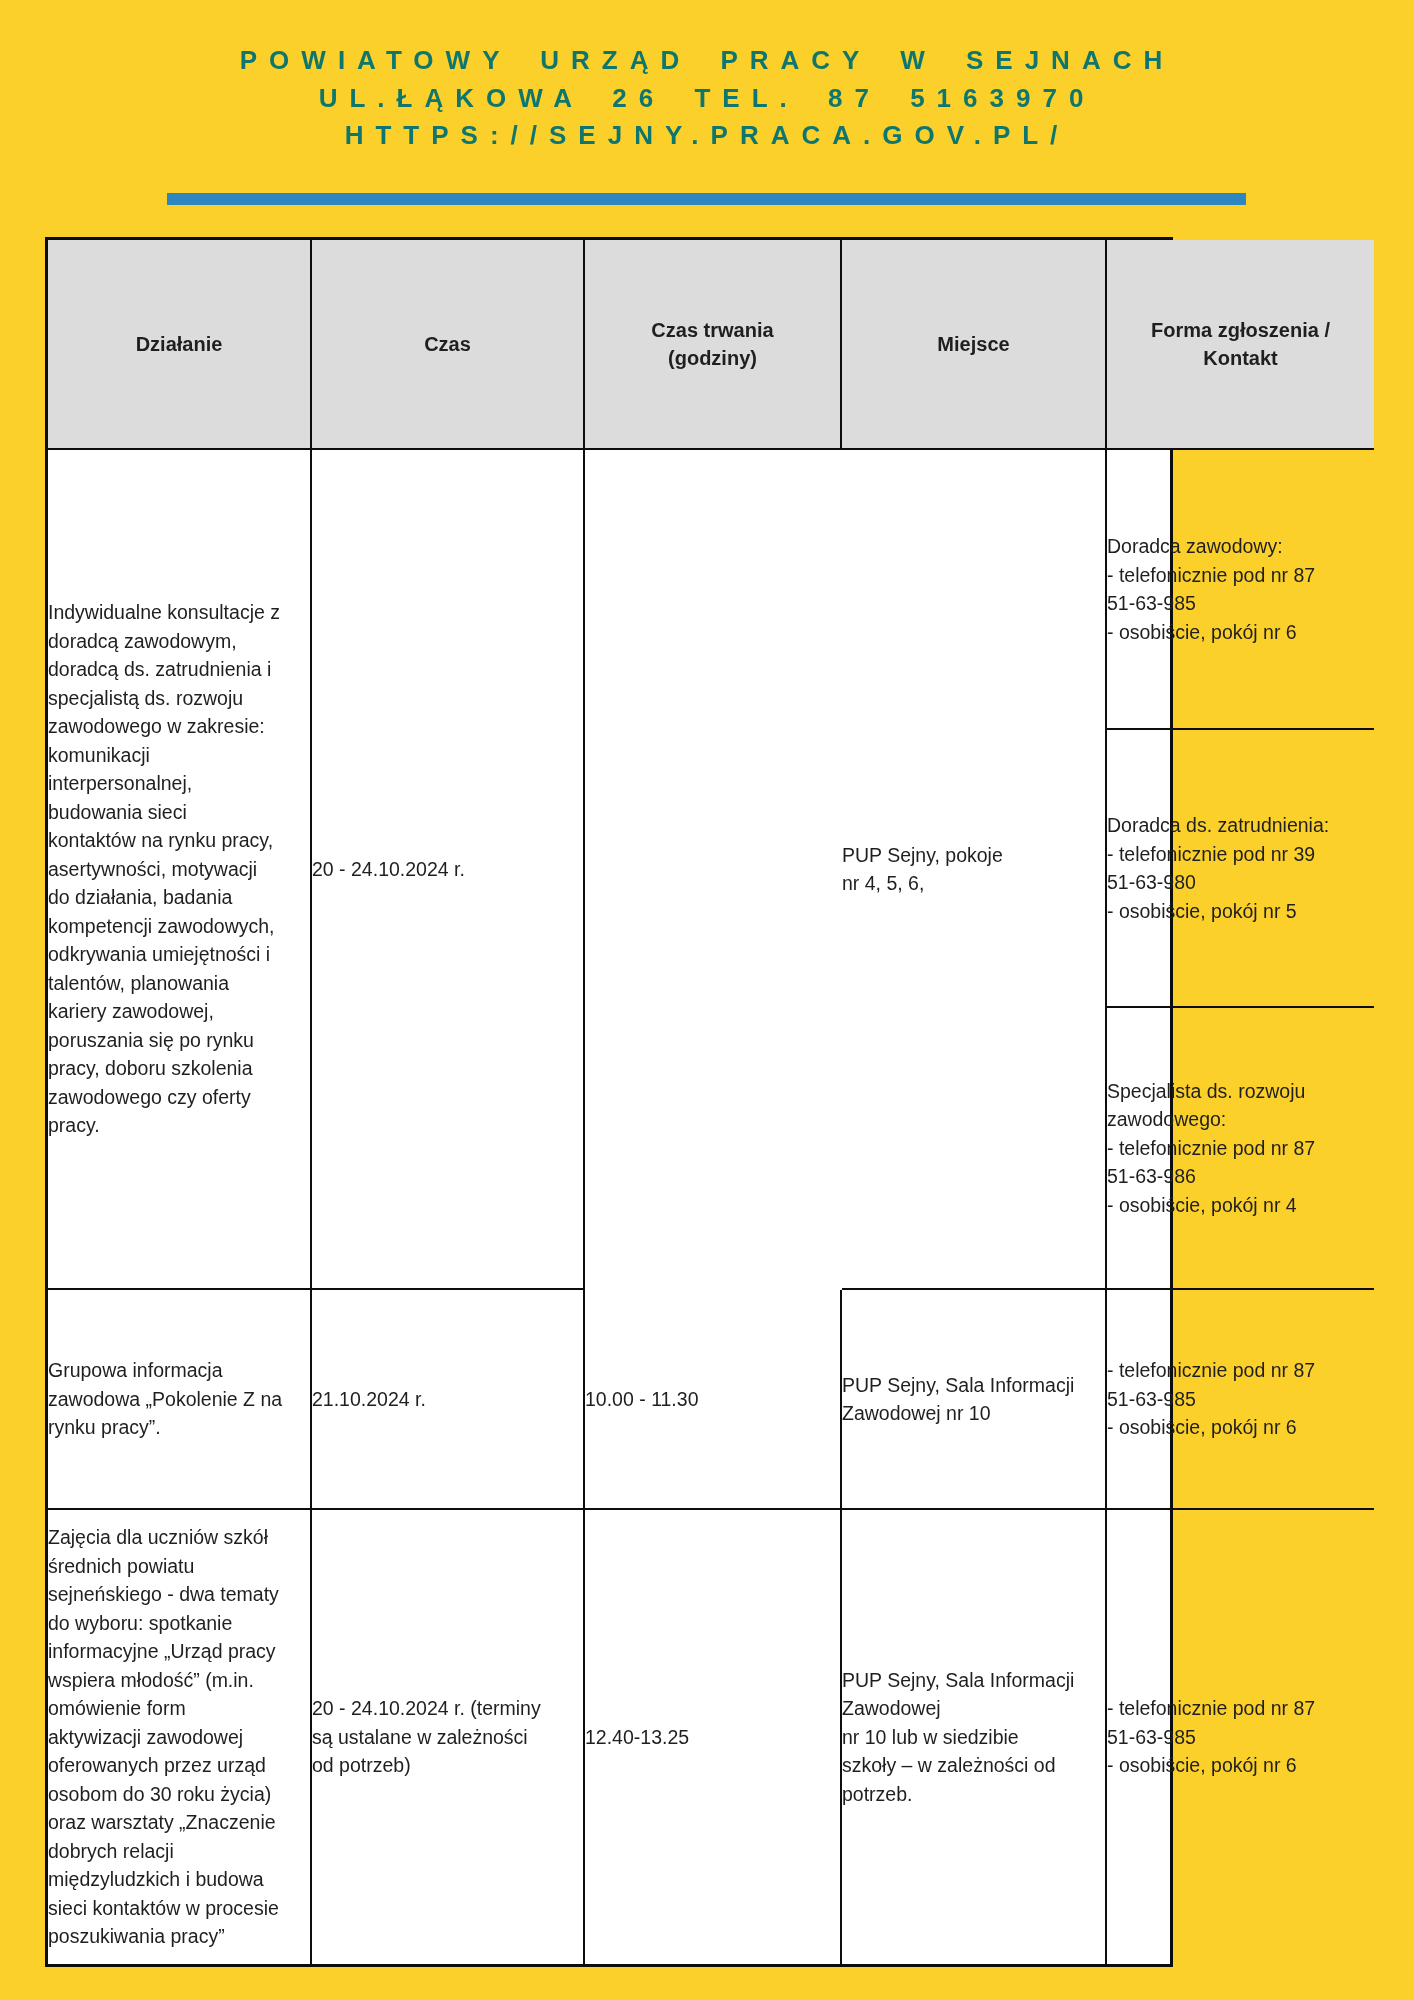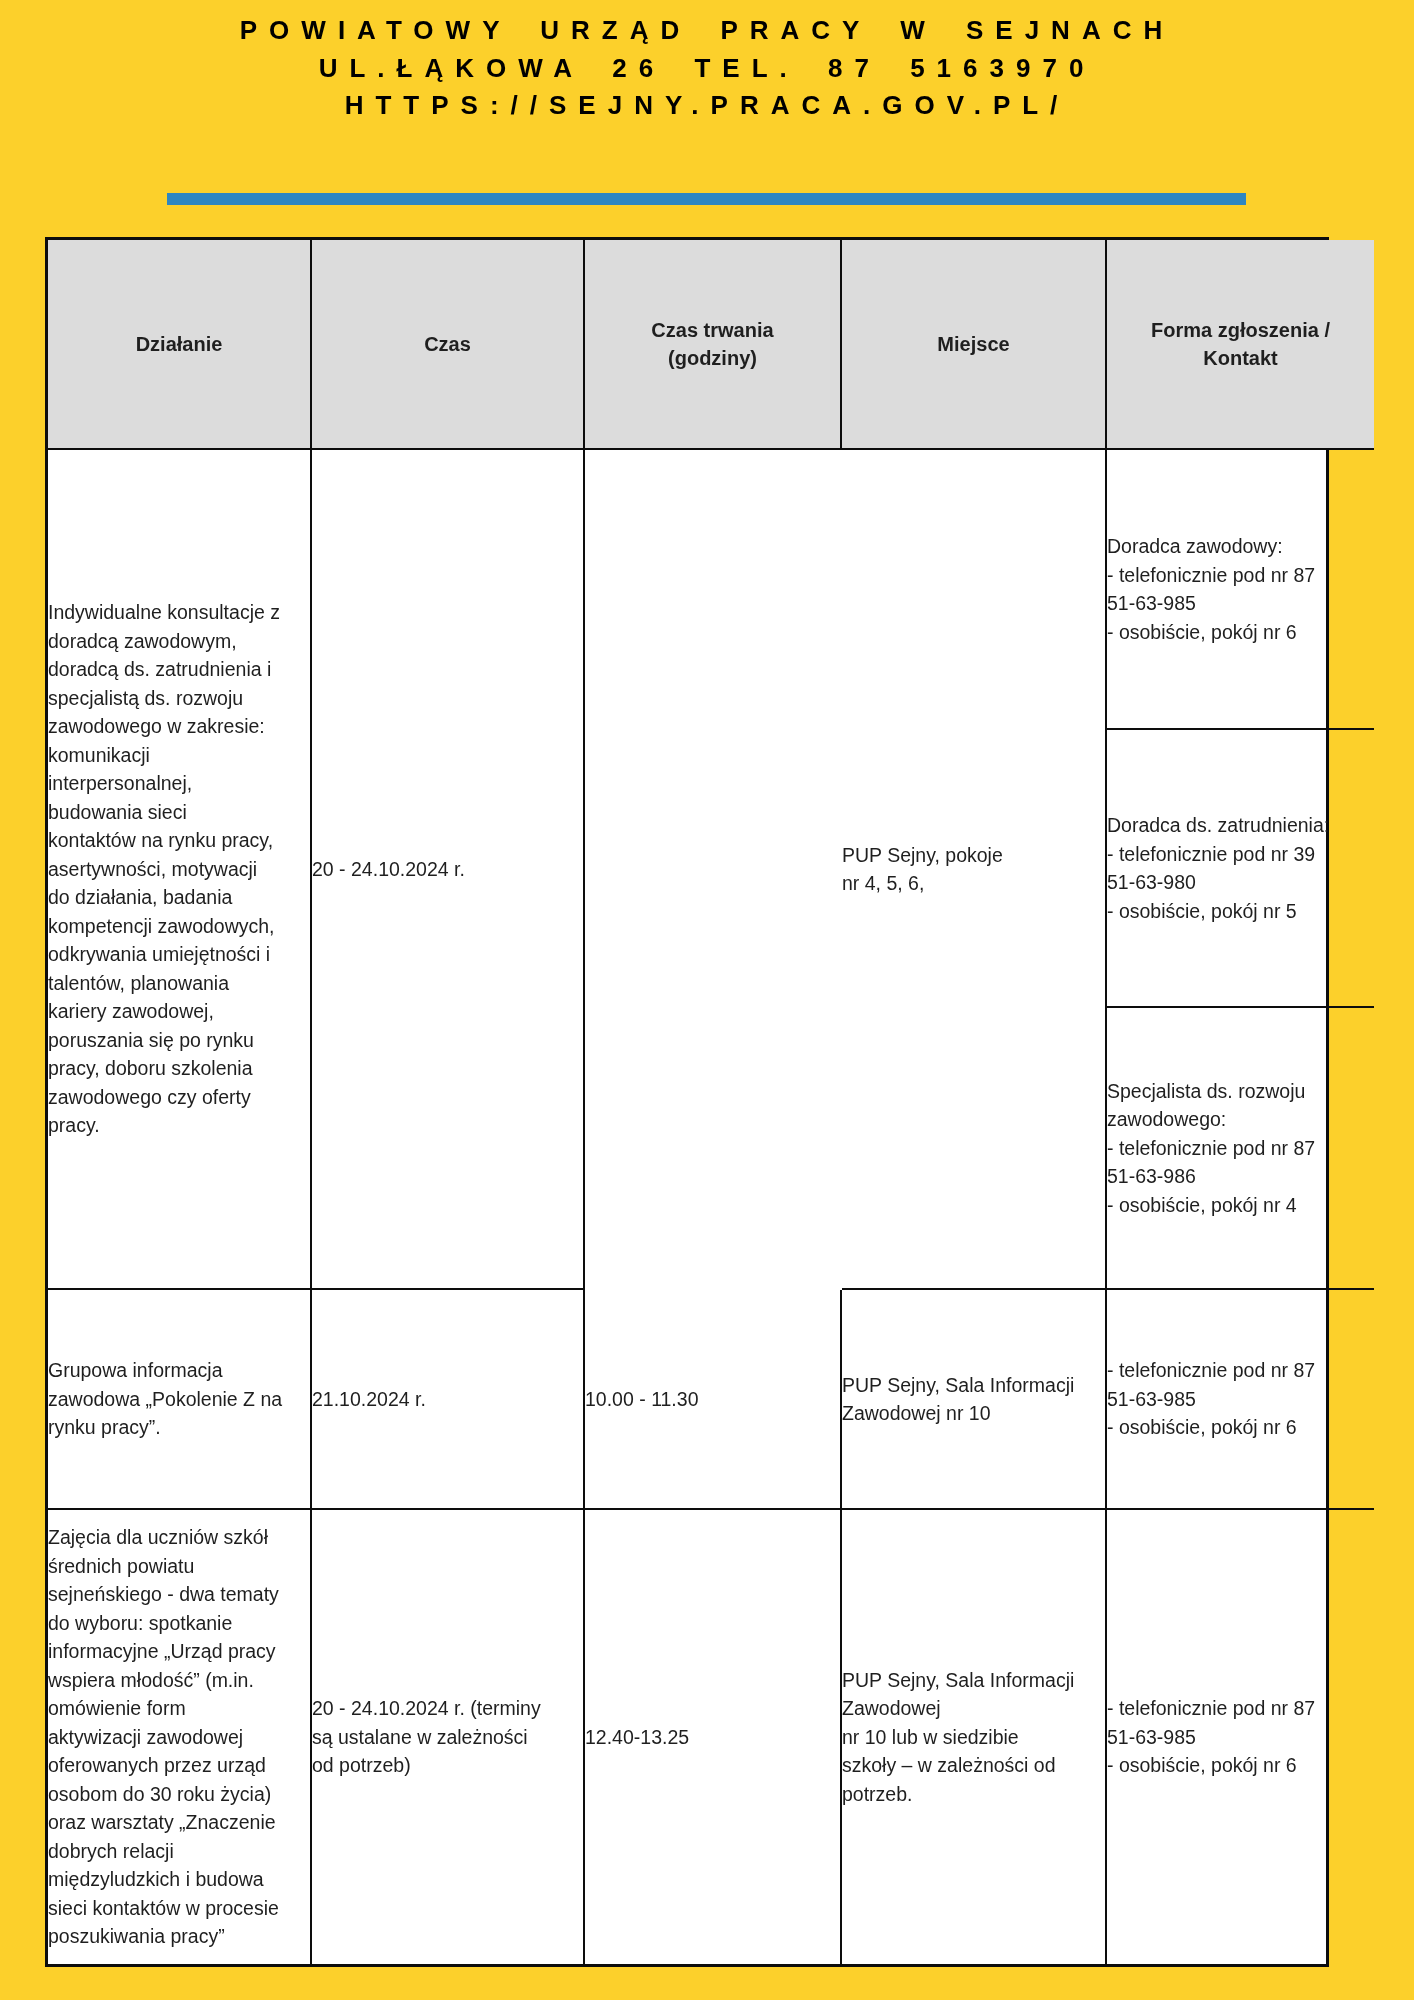--- a/index.html
+++ b/index.html
@@ -10,41 +10,41 @@
   }
   .page{
     position:relative;
     width:1414px;height:2000px;
     background:#FCD02B;
     overflow:hidden;
   }
   
   .masthead{
     position:absolute;
-    left:0;right:0;top:12px;
+    left:0;right:0;top:42px;
     text-align:center;
-    color:#000000;
+    color:#0f766e;
     font-weight:700;
     font-size:26px;
     line-height:37.5px;
     letter-spacing:12px;
     word-spacing:10px;
     white-space:nowrap;
   }
   .divider{
     position:absolute;
     left:167px;top:193px;
     width:1079px;height:12px;
     background:#2E86C1;
   }
   
   .schedule{
     position:absolute;
     left:45px;top:237px;
-    width:1284px;height:1730px;
+    width:1128px;height:1730px;
     box-sizing:border-box;
     border:3px solid #0d0d0d;
     background:#ffffff;
     display:grid;
     grid-template-columns:264px 273px 257px 265px 267px;
     grid-template-rows:210px 280px 278px 282px 220px 454px;
   }
   .cell{
     box-sizing:border-box;
     border-right:2px solid #0d0d0d;

